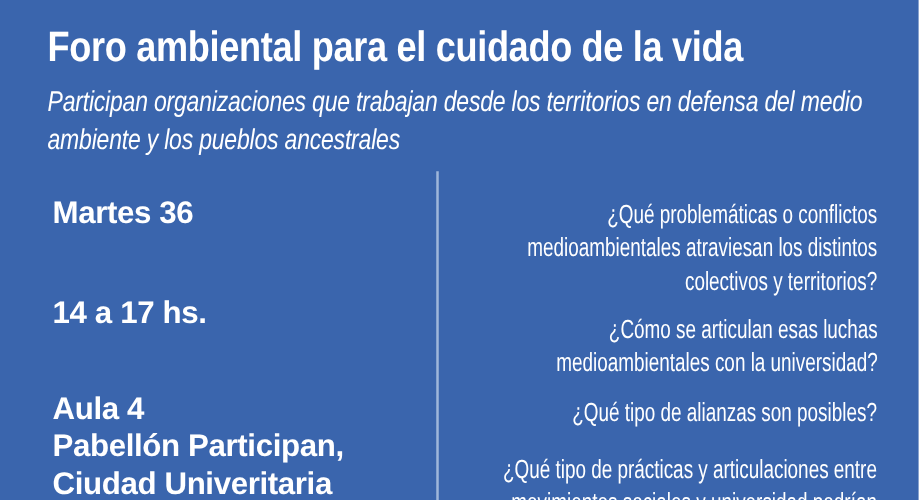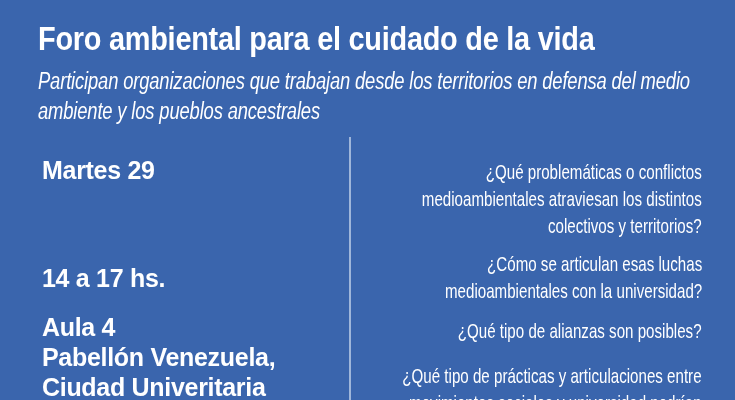--- a/index.html
+++ b/index.html
@@ -47,21 +47,21 @@
 
   .detail-block {
     position: absolute;
     left: 42px;
     font-weight: 700;
     font-size: 25px;
     line-height: 29px;
     letter-spacing: -0.3px;
   }
   .date-block { top: 156px; }
-  .time-block { top: 264px; }
+  .time-block { top: 236px; }
   .location-block { top: 312px; line-height: 30px; }
 
   .divider {
     position: absolute;
     left: 349px;
     top: 137px;
     bottom: 0;
     width: 2px;
     background: #9fb6da;
   }
@@ -88,30 +88,30 @@
 <div class="flyer">
 
   <h1 class="title">Foro ambiental para el cuidado de la vida</h1>
 
   <p class="subtitle">
     <span class="line">Participan organizaciones que trabajan desde los territorios en defensa del medio</span>
     <span class="line">ambiente y los pueblos ancestrales</span>
   </p>
 
   <div class="detail-block date-block">
-    <span class="line">Martes 29</span>
+    <span class="line">Martes 36</span>
   </div>
 
   <div class="detail-block time-block">
     <span class="line">14 a 17 hs.</span>
   </div>
 
   <div class="detail-block location-block">
     <span class="line">Aula 4</span>
-    <span class="line">Pabellón Venezuela,</span>
+    <span class="line">Pabellón Participan,</span>
     <span class="line">Ciudad Univeritaria</span>
   </div>
 
   <div class="divider"></div>
 
   <div>
     <p class="question question-1">
       <span class="line">¿Qué problemáticas o conflictos</span>
       <span class="line">medioambientales atraviesan los distintos</span>
       <span class="line">colectivos y territorios?</span>

